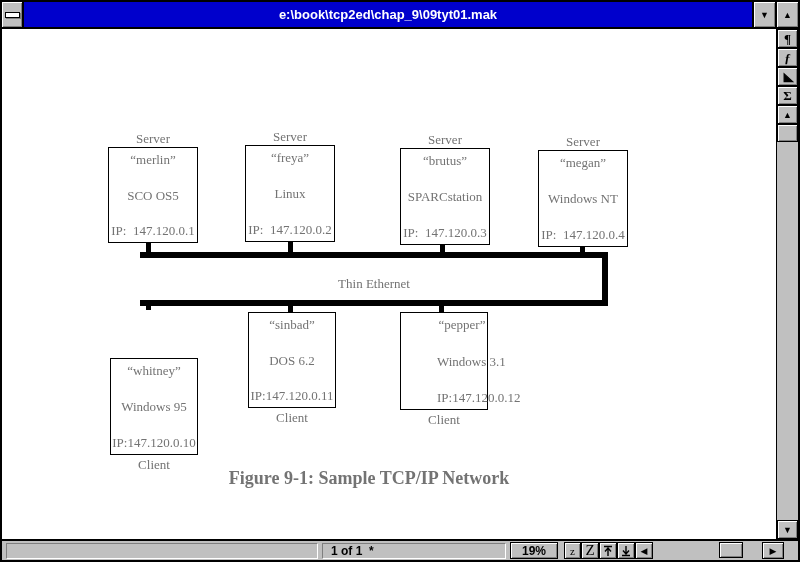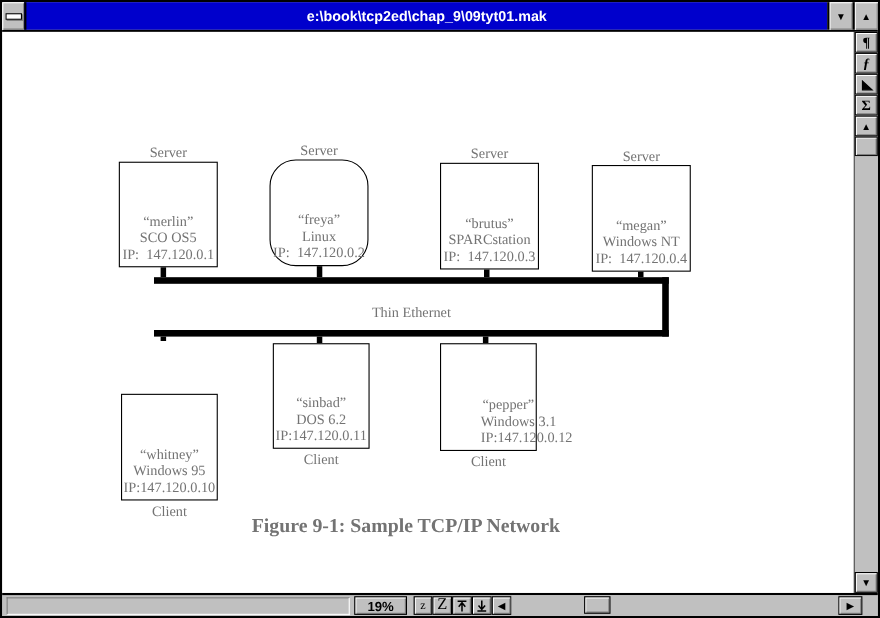--- a/index.html
+++ b/index.html
@@ -50,21 +50,21 @@
   .arrbtn{width:18px;font-size:9px;}
   .htrough{flex:1;align-self:stretch;position:relative;background:#c0c0c0;}
   .hthumb{position:absolute;left:66px;top:1px;width:24px;height:16px;}
   .rightarr{width:22px;font-size:9px;}
   .corner{width:14px;align-self:stretch;}
 
   
   .node{position:absolute;font-size:13px;}
   .nlabel{height:16px;text-align:center;line-height:16px;}
   .nbox{border:1px solid #000;background:#fff;box-sizing:border-box;
-    display:flex;flex-direction:column;justify-content:flex-end;
+    display:flex;flex-direction:column;justify-content:space-between;
     text-align:center;padding:4px 0;}
   .nline{white-space:pre;line-height:15px;}
   .busline{position:absolute;background:#000;}
   .buslabel{position:absolute;left:138px;top:247px;width:468px;text-align:center;font-size:13px;}
   .caption{position:absolute;top:439px;left:0;width:734px;text-align:center;
     font-size:18px;font-weight:bold;}
 </style>
 </head>
 <body>
 
@@ -91,21 +91,21 @@
         <div class="nlabel">Server</div>
         <div class="nbox" style="height:96px;">
           <div class="nline">“merlin”</div>
           <div class="nline">SCO OS5</div>
           <div class="nline">IP:  147.120.0.1</div>
         </div>
       </div>
 
       <div class="node" style="left:243px;top:100px;width:90px;">
         <div class="nlabel">Server</div>
-        <div class="nbox" style="height:97px;border-radius:24px;">
+        <div class="nbox" style="height:97px;">
           <div class="nline">“freya”</div>
           <div class="nline">Linux</div>
           <div class="nline">IP:  147.120.0.2</div>
         </div>
       </div>
 
       <div class="node" style="left:398px;top:103px;width:90px;">
         <div class="nlabel">Server</div>
         <div class="nbox" style="height:97px;">
           <div class="nline">“brutus”</div>
@@ -188,20 +188,21 @@
       <div class="vthumb btn3d"></div>
       <div class="vtrough"></div>
       <div class="scrollbtn btn3d">
         <span>▼</span>
       </div>
     </div>
   </div>
 
   <div class="statusbar">
     <div class="sfield inset msgfield"></div>
+    <div class="sfield inset pagefield">1 of 1  *</div>
     <div class="zoombtn btn3d">19%</div>
     <div class="sbtn zoutbtn btn3d">z</div>
     <div class="sbtn zinbtn btn3d">Z</div>
     <div class="sbtn pgbtn btn3d">
       <svg width="12" height="12" viewBox="0 0 12 12">
         <path d="M2 1.5 H10 M6 3 V11 M3 6.5 L6 3 L9 6.5" fill="none" stroke="#000" stroke-width="1.4"></path>
       </svg>
     </div>
     <div class="sbtn pgbtn btn3d">
       <svg width="12" height="12" viewBox="0 0 12 12">

